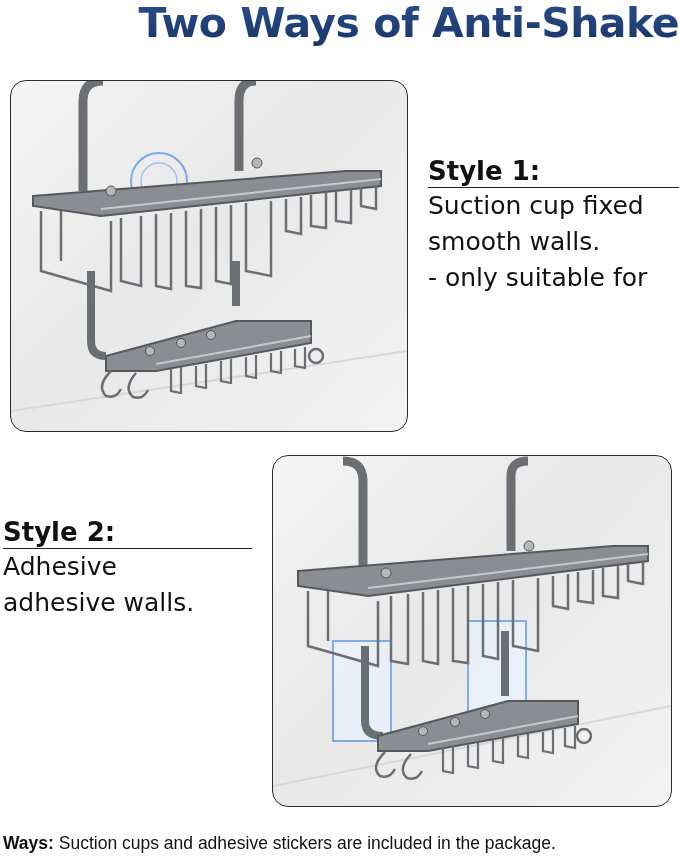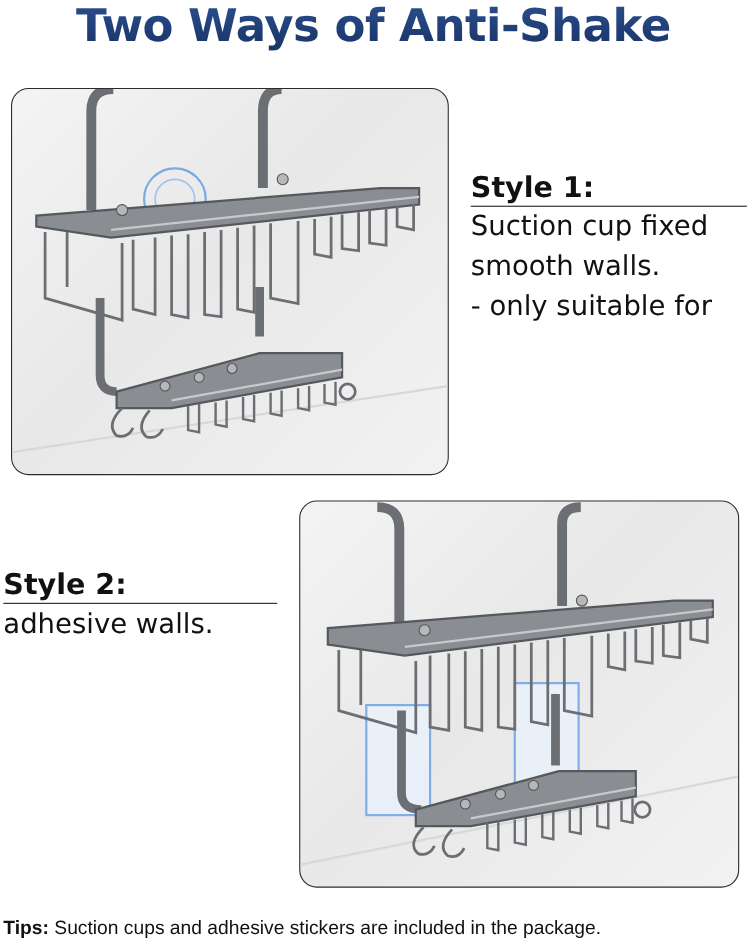--- a/index.html
+++ b/index.html
@@ -1,17 +1,17 @@
 <!DOCTYPE html>
 <html><head>
 <meta charset="utf-8">
 <style>
   html, body { margin: 0; padding: 0; background: #ffffff; }
   body { width: 679px; height: 859px; position: relative; overflow: hidden; font-family: "DejaVu Sans", sans-serif; color: #111; }
-  .title { position: absolute; left: 0; top: 0; width: 679px; text-align: center; font-family: "DejaVu Sans", sans-serif; font-weight: bold; font-size: 41px; line-height: 46px; letter-spacing: -0.5px; color: #1f3d74; background: linear-gradient(180deg, #2a4f8f 0%, #1a3466 100%); -webkit-background-clip: text; background-clip: text; -webkit-text-fill-color: transparent; }
+  .title { position: absolute; left: 0; top: 0; width: 679px; text-align: right; font-family: "DejaVu Sans", sans-serif; font-weight: bold; font-size: 41px; line-height: 46px; letter-spacing: -0.5px; color: #1f3d74; background: linear-gradient(180deg, #2a4f8f 0%, #1a3466 100%); -webkit-background-clip: text; background-clip: text; -webkit-text-fill-color: transparent; }
   .frame { position: absolute; border: 1.5px solid #2b2b2b; border-radius: 16px; overflow: hidden; background: linear-gradient(135deg, #f4f4f4 0%, #e8e8e8 45%, #f2f2f2 100%); }
   .frame1 { left: 10px; top: 80px; width: 396px; height: 350px; }
   .frame2 { left: 272px; top: 455px; width: 398px; height: 350px; }
   .frame svg { position: absolute; left: 0; top: 0; width: 100%; height: 100%; }
   .style-block { position: absolute; }
   .style-head { font-weight: bold; font-size: 26px; line-height: 32px; color: #111; border-bottom: 1.5px solid #222; }
   .style-desc { font-size: 25px; line-height: 36px; margin-top: 0; color: #111; }
   .s1 { left: 428px; top: 155px; width: 251px; }
   .s2 { left: 3px; top: 516px; width: 249px; }
   .tips { position: absolute; left: 3px; top: 832px; font-family: "Liberation Sans", sans-serif; font-size: 17.5px; line-height: 22px; color: #111; white-space: nowrap; }
@@ -82,20 +82,21 @@
   <div class="style-desc">
     <div>Suction cup fixed</div>
     <div>smooth walls.</div>
     <div>- only suitable for</div>
   </div>
 </div>
 
 <div class="style-block s2">
   <div class="style-head">Style 2:</div>
   <div class="style-desc">
+    <div>Adhesive</div>
     <div>adhesive walls.</div>
   </div>
 </div>
 
 <div class="frame frame2" aria-label="Shower caddy basket mounted with adhesive stickers on wall">
   <svg viewBox="0 0 398 350">
     <path d="M0 330 L398 250" stroke="#d8d8d8" stroke-width="2" fill="none"></path>
 
     <rect x="60" y="185" width="58" height="100" fill="#eaf1fb" stroke="#6fa3e6" stroke-width="2" opacity="0.85"></rect>
     <rect x="195" y="165" width="58" height="100" fill="#eaf1fb" stroke="#6fa3e6" stroke-width="2" opacity="0.85"></rect>
@@ -137,13 +138,13 @@
     <circle cx="182" cy="266" r="4.5" fill="#b5b7ba" stroke="#555"></circle>
     <circle cx="212" cy="258" r="4.5" fill="#b5b7ba" stroke="#555"></circle>
     <g stroke="#6b6e73" stroke-width="2.5" fill="none">
       <path d="M112 296 Q97 311 107 320 Q117 323 122 313"></path>
       <path d="M138 298 Q124 313 134 322 Q144 325 149 315"></path>
       <circle cx="311" cy="280" r="7"></circle>
     </g>
   </svg>
 </div>
 
-<div class="tips"><b>Tips:</b><span> Suction cups and adhesive stickers are included in the package.</span></div>
+<div class="tips"><b>Ways:</b><span> Suction cups and adhesive stickers are included in the package.</span></div>
 
 </body></html>

